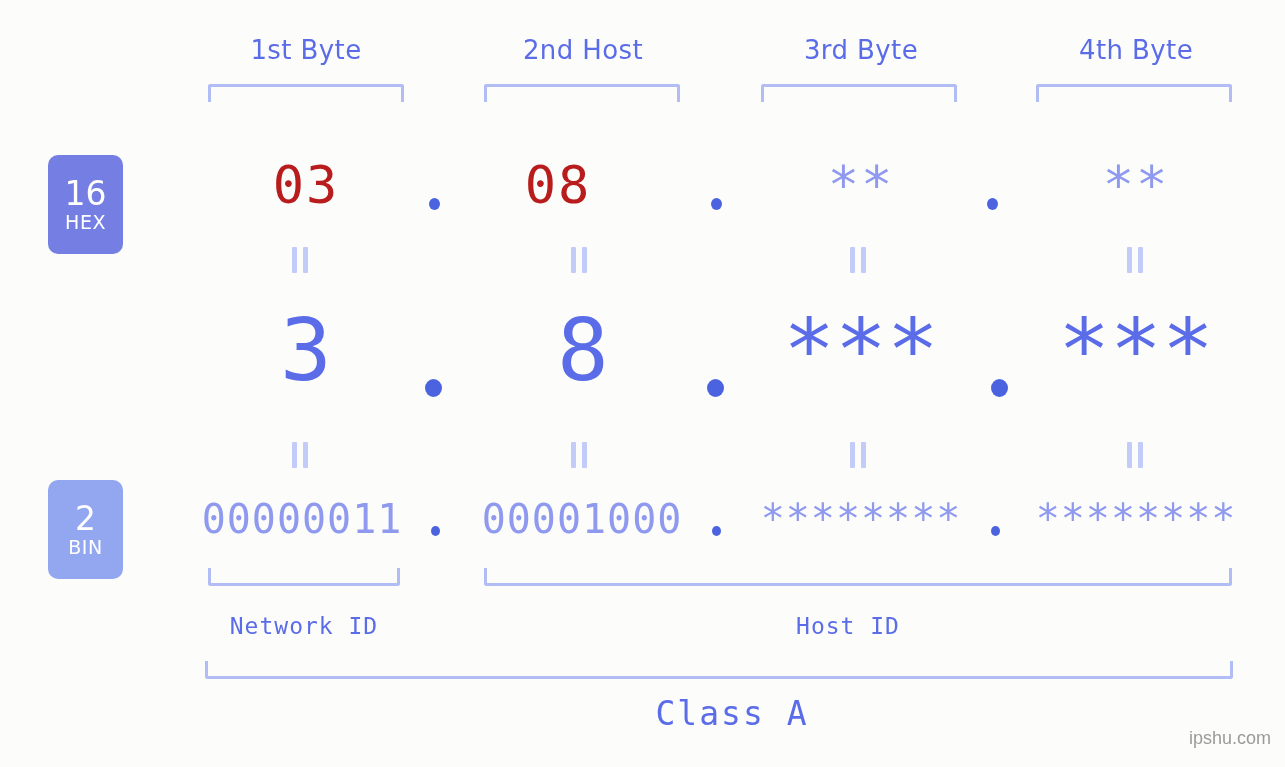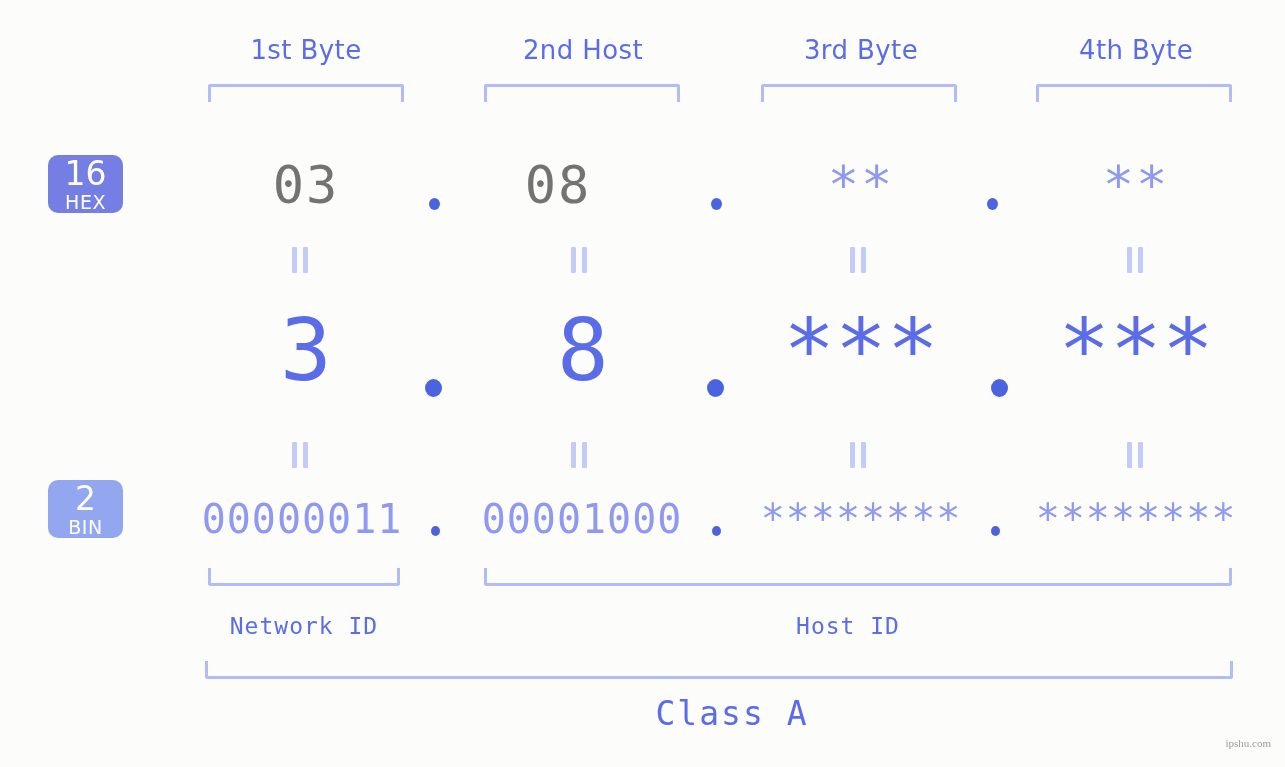--- a/index.html
+++ b/index.html
@@ -36,42 +36,42 @@
     border:3px solid #b3bdf5;
     border-top:none;
     border-radius:0 0 3px 3px;
     height:18px;
     box-sizing:border-box;
   }
 
   
   .badge{
     position:absolute;
-    width:75px;height:58px;
+    width:75px;height:99px;
     border-radius:10px;
     color:#ffffff;
     display:flex;flex-direction:column;
     align-items:center;justify-content:center;
     line-height:1;
   }
   .badge .num{font-size:33px;font-weight:400;letter-spacing:0px;}
   .badge .abbr{font-size:19px;font-weight:400;margin-top:3px;letter-spacing:.5px;}
   .badge.hex{background:#757fe3;}
   .badge.dec{background:#8592ee;}
   .badge.bin{background:#93a7f0;}
 
   
   .cell{
     position:absolute;
     text-align:center;
     color:#6b7ae8;
     font-family:"DejaVu Sans Mono",monospace;
     white-space:pre;
   }
-  .row-hex .cell{font-size:52px;color:#737373;letter-spacing:2px;}
+  .row-hex .cell{font-size:52px;color:#b91c1c;letter-spacing:2px;}
   .row-dec .cell{font-size:86px;color:#5b6ce8;}
   .row-bin .cell{font-size:40px;color:#8e99ef;letter-spacing:1px;}
 
   .row-hex .cell.star{color:#8e99ef;}
   .row-dec .cell.star{color:#5b6ce8;}
   .row-bin .cell.star{color:#8e99ef;}
 
   
   .dot{position:absolute;border-radius:50%;background:#4c63e0;}
   .dot.sm{width:11px;height:12px;}
@@ -101,22 +101,22 @@
     color:#5b6ce8;
     font-size:33px;
     font-family:"DejaVu Sans Mono",monospace;
     letter-spacing:2px;
   }
   
   .watermark{
     position:absolute;
     right:14px;bottom:18px;
     color:#9a9a9a;
-    font-size:11px;
-    font-family:Liberation Serif, serif;
+    font-size:18px;
+    font-family:Liberation Sans, sans-serif;
   }
 </style>
 </head>
 <body style="background: rgb(252, 253, 250);">
 
 <div class="stage">
 
   <div class="byte-head" style="left:206px;top:35px;width:200px;">1st Byte</div>
   <div class="byte-head" style="left:483px;top:35px;width:200px;">2nd Host</div>
   <div class="byte-head" style="left:761px;top:35px;width:200px;">3rd Byte</div>

